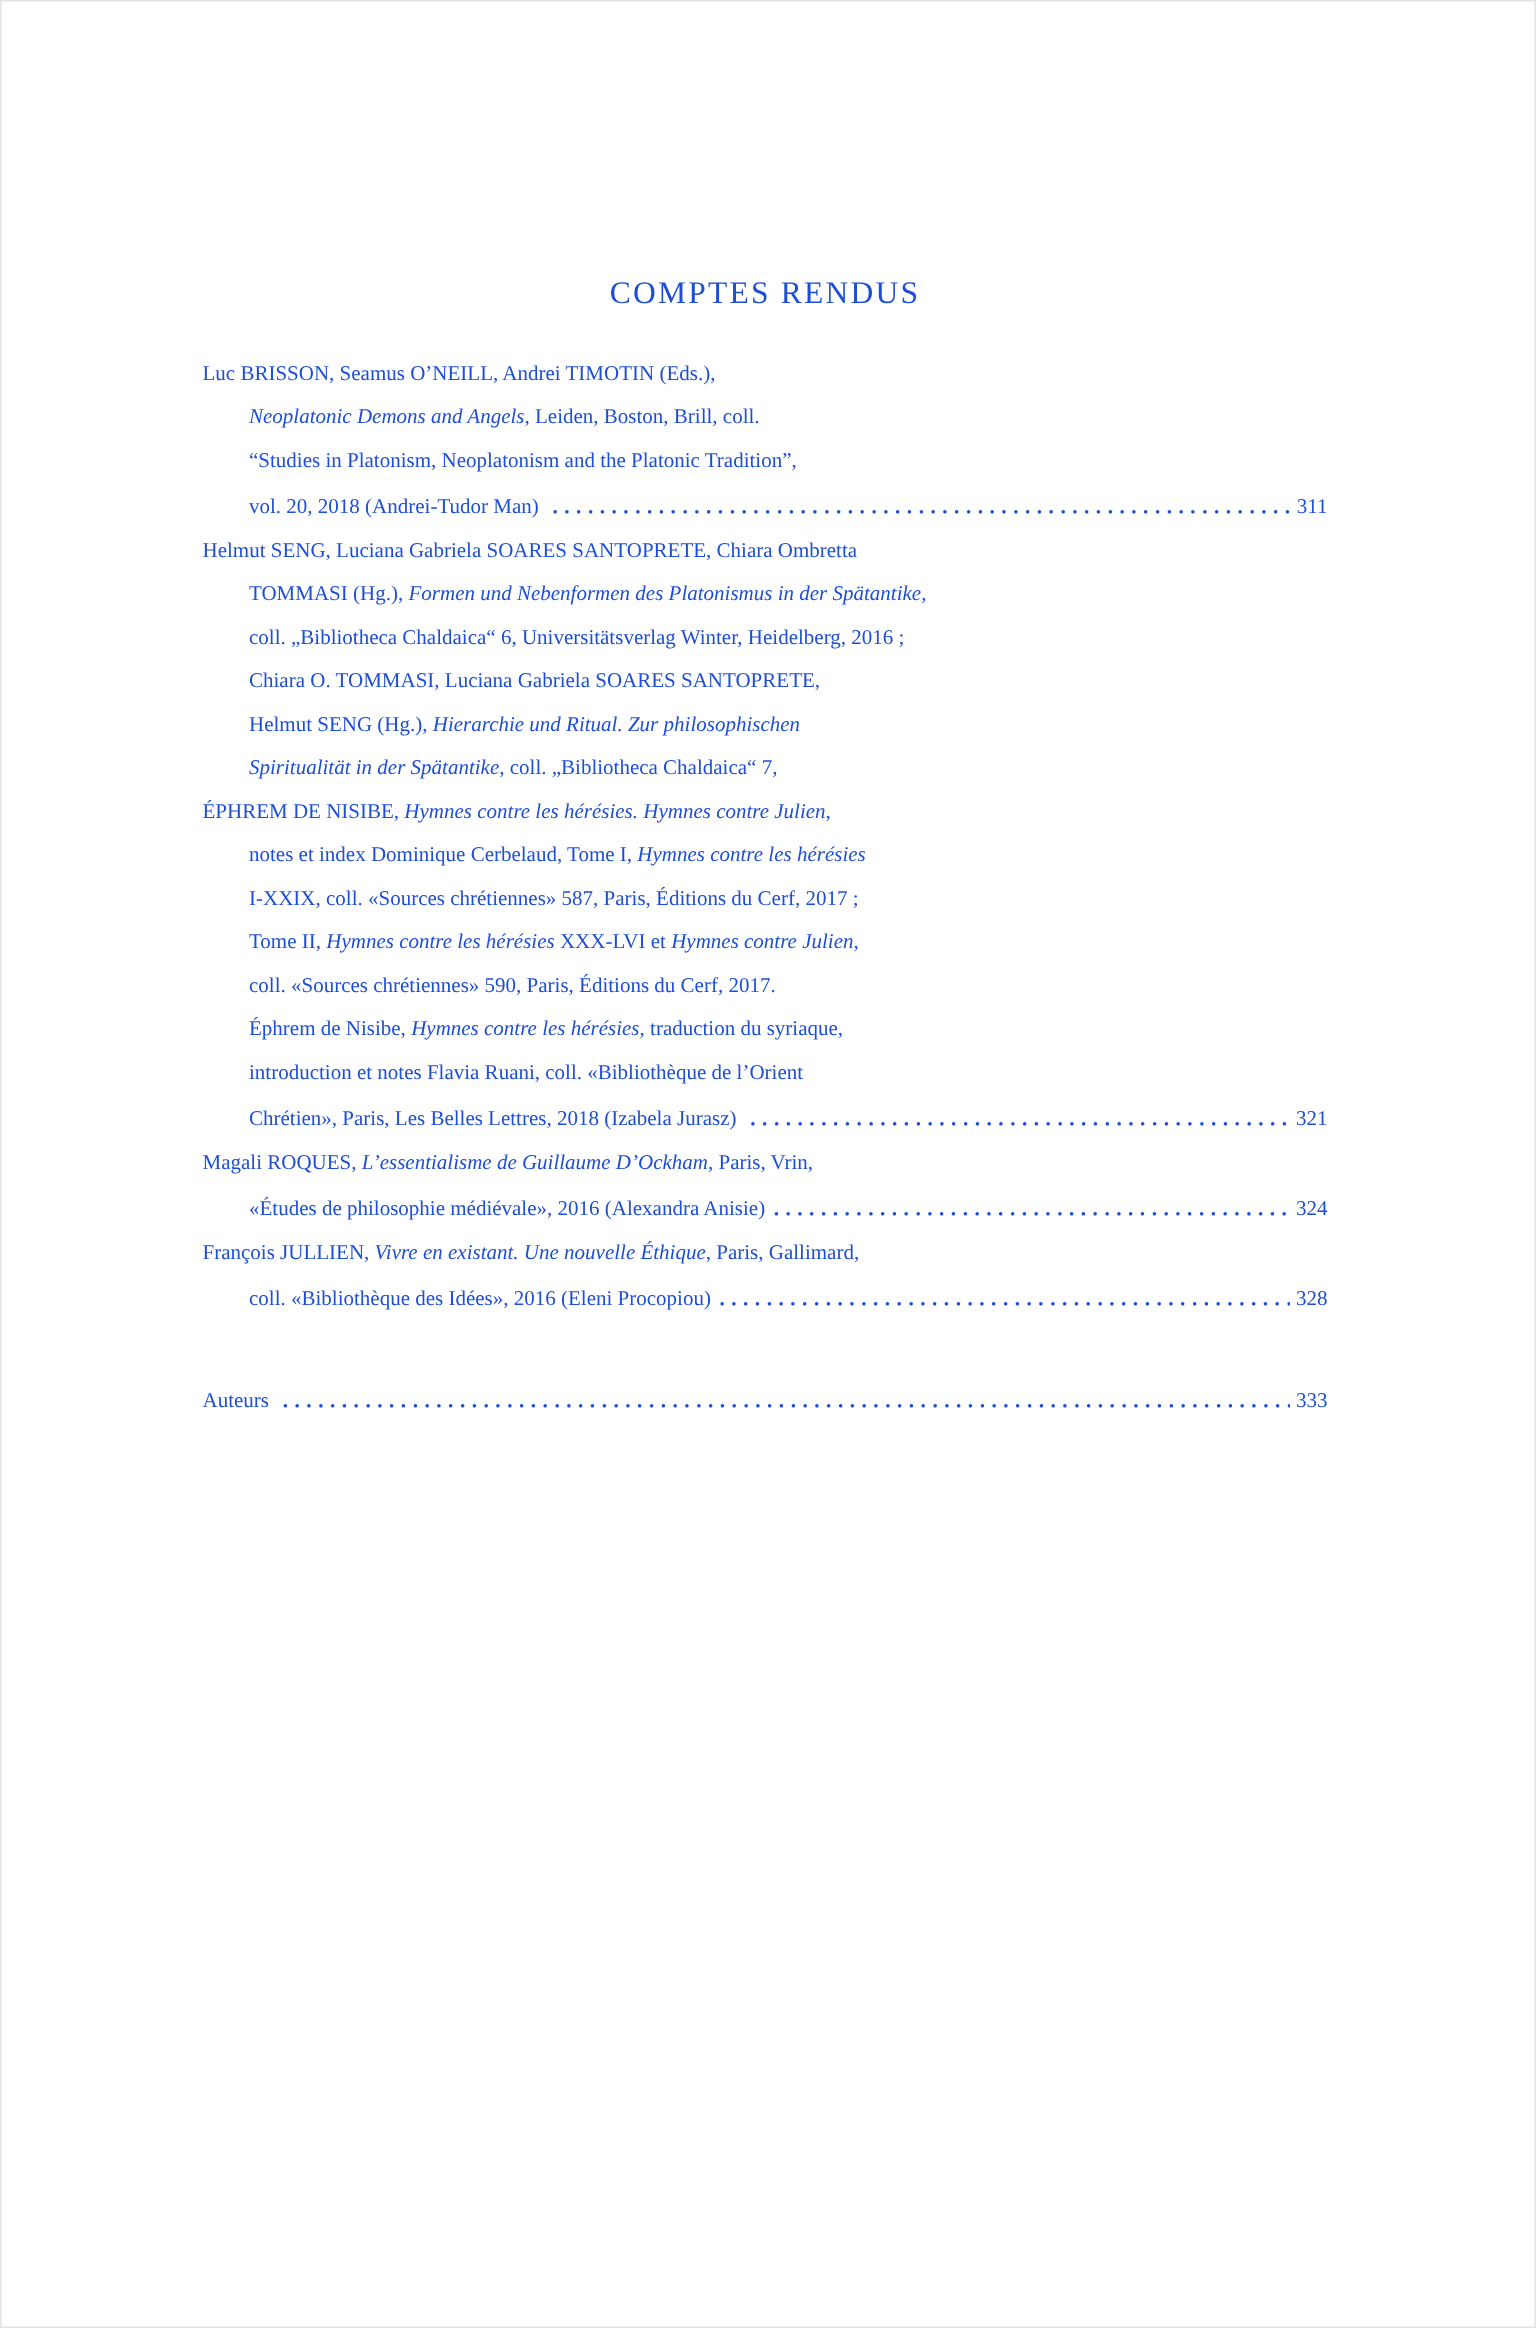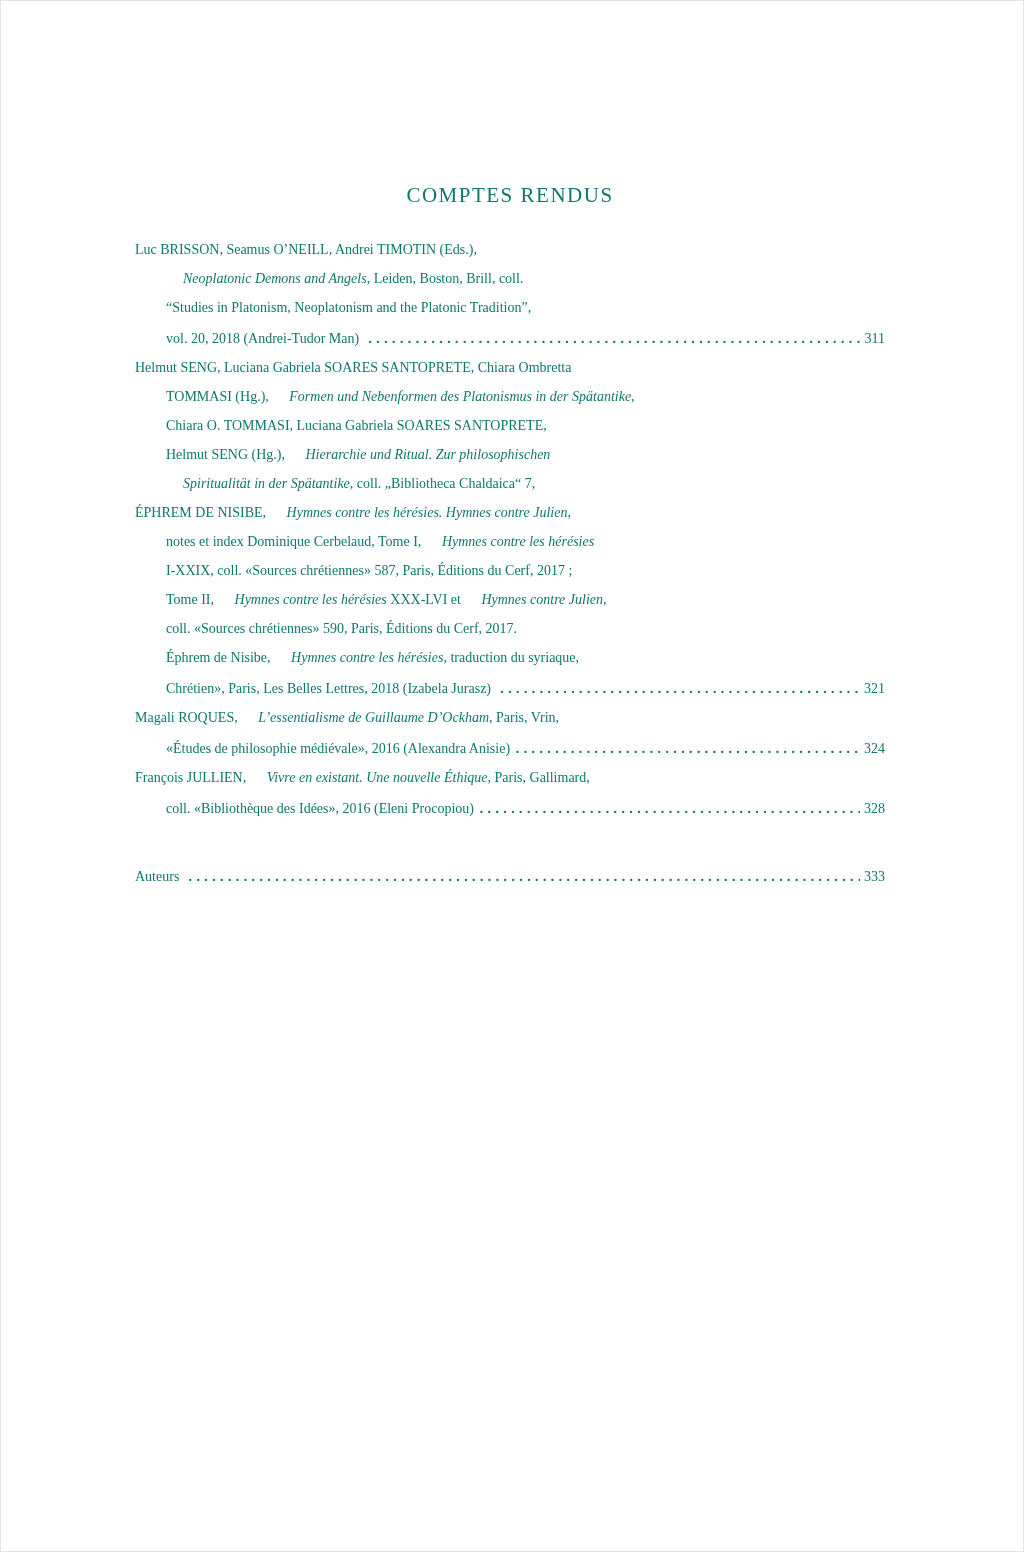--- a/index.html
+++ b/index.html
@@ -4,21 +4,21 @@
 <style>
   html, body { margin: 0; padding: 0; background: #888; }
   .page {
     position: relative;
     width: 1024px;
     height: 1552px;
     margin: 0 auto;
     background: #ffffff;
     box-shadow: inset 0 0 0 1px #e3e3e3;
     font-family: "Liberation Serif", "DejaVu Serif", serif;
-    color: #0f766e;
+    color: #1d4ed8;
     overflow: hidden;
   }
   .content {
     position: absolute;
     left: 135px;
     top: 183px;
     width: 750px;
   }
   .title {
     font-size: 21px;
@@ -30,21 +30,21 @@
   .entry { margin: 0; }
   .entry.spacer { margin-top: 37px; }
   .line {
     display: flex;
     align-items: baseline;
     font-size: 14px;
     line-height: 29px;
     min-height: 29px;
   }
   .line .seg { white-space: pre; flex: 0 0 auto; }
-  .seg.it { font-style: italic; margin-left: 17px; }
+  .seg.it { font-style: italic; }
   .dots {
     flex: 1 1 auto;
     min-width: 0;
     overflow: hidden;
     white-space: nowrap;
     margin: 0 4px 0 5px;
   }
   .dots::after {
     content: "...........................................................................................................................................................................";
     letter-spacing: 3px;
@@ -80,20 +80,23 @@
         <div class="entry">
           <div class="line">
             <span class="seg">Helmut SENG, Luciana Gabriela SOARES SANTOPRETE, Chiara Ombretta</span>
           </div>
           <div class="line cont">
             <span class="seg">TOMMASI (Hg.), </span>
             <span class="seg it">Formen und Nebenformen des Platonismus in der Spätantike</span>
             <span class="seg">,</span>
           </div>
           <div class="line cont">
+            <span class="seg">coll. „Bibliotheca Chaldaica“ 6, Universitätsverlag Winter, Heidelberg, 2016 ;</span>
+          </div>
+          <div class="line cont">
             <span class="seg">Chiara O. TOMMASI, Luciana Gabriela SOARES SANTOPRETE,</span>
           </div>
           <div class="line cont">
             <span class="seg">Helmut SENG (Hg.), </span>
             <span class="seg it">Hierarchie und Ritual. Zur philosophischen</span>
           </div>
           <div class="line cont">
             <span class="seg it">Spiritualität in der Spätantike</span>
             <span class="seg">, coll. „Bibliotheca Chaldaica“ 7,</span>
           </div>
@@ -118,20 +121,23 @@
             <span class="seg it">Hymnes contre Julien</span>
             <span class="seg">,</span>
           </div>
           <div class="line cont">
             <span class="seg">coll. «Sources chrétiennes» 590, Paris, Éditions du Cerf, 2017.</span>
           </div>
           <div class="line cont">
             <span class="seg">Éphrem de Nisibe, </span>
             <span class="seg it">Hymnes contre les hérésies</span>
             <span class="seg">, traduction du syriaque,</span>
+          </div>
+          <div class="line cont">
+            <span class="seg">introduction et notes Flavia Ruani, coll. «Bibliothèque de l’Orient</span>
           </div>
           <div class="line cont">
             <span class="seg">Chrétien», Paris, Les Belles Lettres, 2018 (Izabela Jurasz) </span>
             <span class="dots"></span>
             <span class="pageno">321</span>
           </div>
         </div>
         <div class="entry">
           <div class="line">
             <span class="seg">Magali ROQUES, </span>

